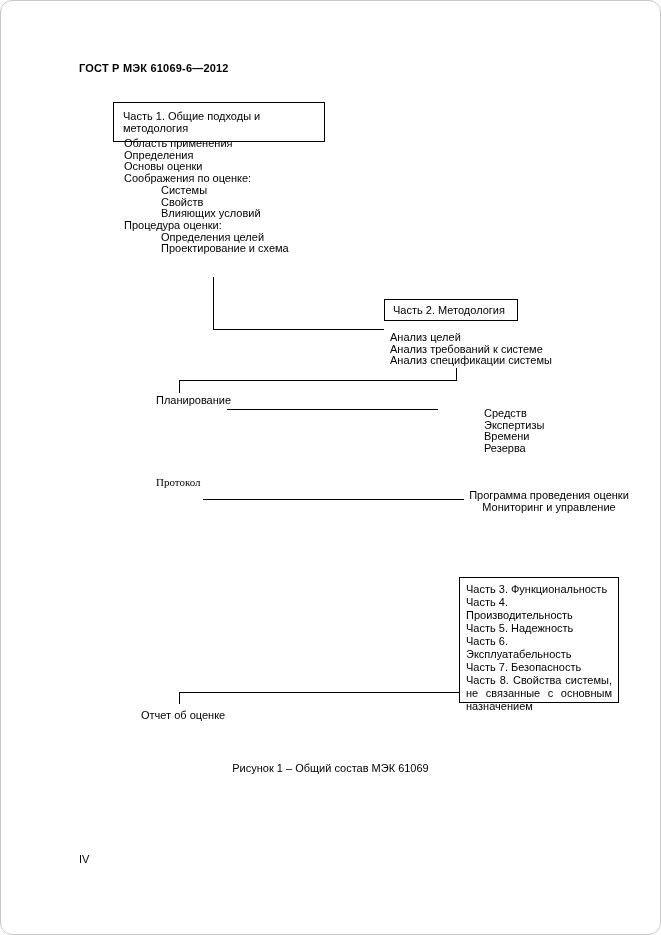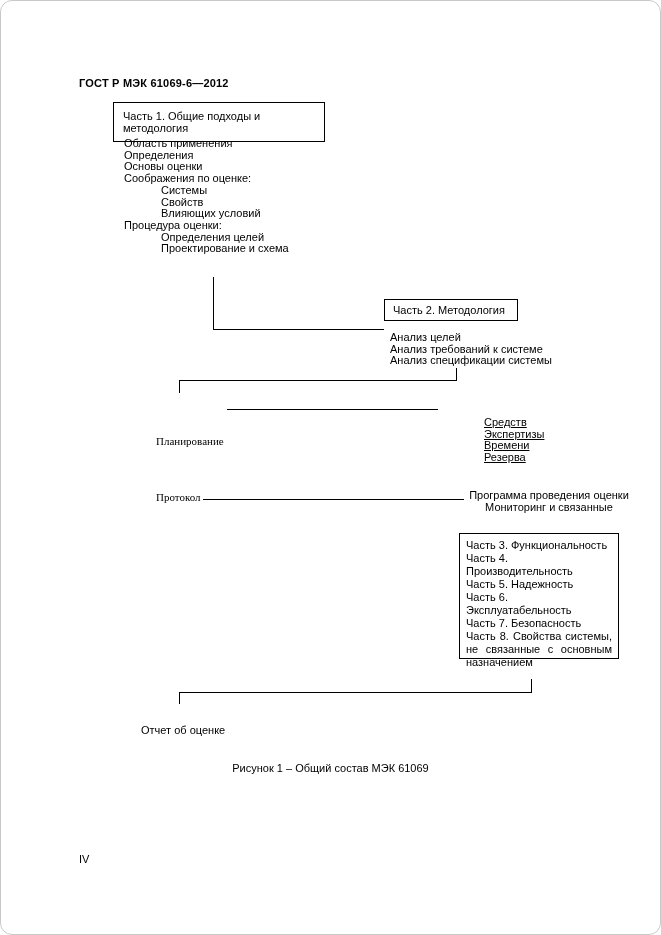--- a/index.html
+++ b/index.html
@@ -16,21 +16,20 @@
     background: #ffffff;
     border: 1px solid #c9c9c9;
     border-radius: 12px;
     overflow: hidden;
   }
   .abs { position: absolute; }
   .txt {
     font-size: 11px;
     line-height: 11.7px;
     white-space: nowrap;
-    margin-top: 15px;
   }
   .hdr {
     left: 78px; top: 62px;
     font-size: 11px;
     font-weight: bold;
     letter-spacing: 0.2px;
   }
   .lines-svg {
     left: 0; top: 0;
     pointer-events: none;
@@ -42,35 +41,35 @@
     align-items: center;
     font-size: 11px;
     background: #fff;
   }
   .part1-box { left: 112px; top: 101px; width: 212px; height: 40px; padding-left: 9px; }
   .part2-box { left: 383px; top: 298px; width: 134px; height: 22px; padding-left: 8px; }
   .list .li { font-size: 11px; line-height: 11.7px; white-space: nowrap; }
   .list .ind { margin-left: 37px; }
   .part1-list { left: 123px; top: 137px; }
   .part2-list { left: 389px; top: 331px; }
-  .planning { left: 155px; top: 420px; font-family: Liberation Serif, serif; }
+  .planning { left: 155px; top: 394px; }
   .dev-intro {
     left: 440px; top: 393px; width: 197px;
     font-size: 11px; line-height: 11.7px;
     text-align: justify;
   }
-  .dev-list { left: 483px; top: 416px; text-decoration: underline; }
+  .dev-list { left: 483px; top: 407px; }
   .protocol { left: 155px; top: 476px; font-family: Liberation Serif, serif; }
   .program-block {
     left: 459px; top: 489px; width: 178px;
     font-size: 11px; line-height: 11.7px;
     text-align: center;
   }
   .parts38-box {
-    left: 458px; top: 532px; width: 160px; height: 126px;
+    left: 458px; top: 576px; width: 160px; height: 126px;
     border: 1px solid #000;
     box-sizing: border-box;
     padding: 5px 6px 0 6px;
     background: #fff;
   }
   .parts38-box .li {
     font-size: 11px; line-height: 13px;
   }
   .parts38-box .justify {
     text-align: justify;
@@ -141,21 +140,21 @@
     <div class="li">Средств</div>
     <div class="li">Экспертизы</div>
     <div class="li">Времени</div>
     <div class="li">Резерва</div>
   </div>
 
   <div class="abs txt protocol">Протокол</div>
 
   <div class="abs program-block">
     <div>Программа проведения оценки</div>
-    <div>Мониторинг и связанные</div>
+    <div>Мониторинг и управление</div>
   </div>
 
   <div class="abs parts38-box">
     <div class="li">Часть 3. Функциональность</div>
     <div class="li">Часть 4. Производительность</div>
     <div class="li">Часть 5. Надежность</div>
     <div class="li">Часть 6. Эксплуатабельность</div>
     <div class="li">Часть 7. Безопасность</div>
     <div class="li justify">Часть 8. Свойства системы, не связанные с основным назначением</div>
   </div>

